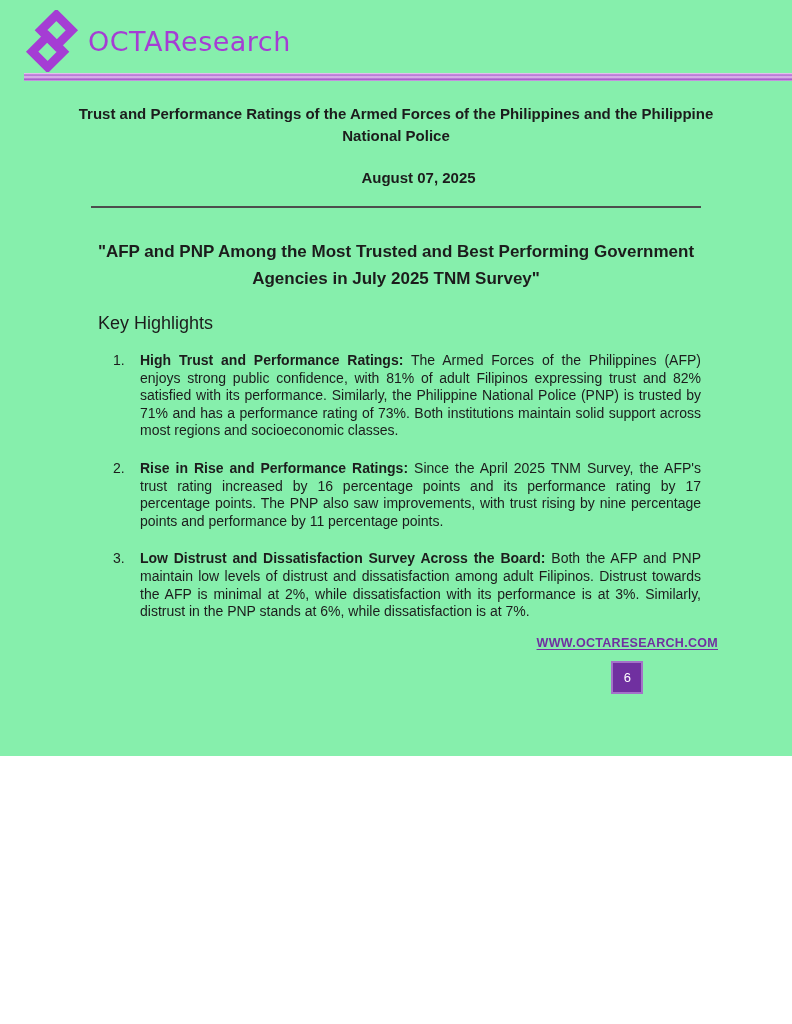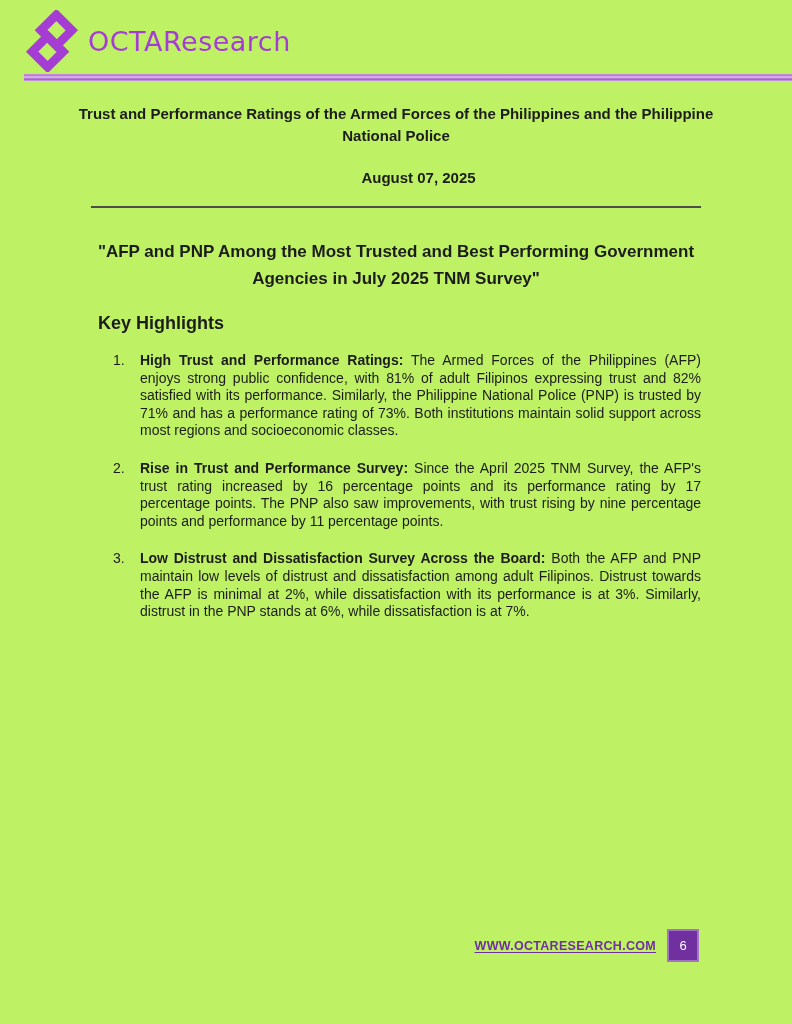--- a/index.html
+++ b/index.html
@@ -1,18 +1,18 @@
 <!DOCTYPE html>
 <html style="--brand-purple: #a53dd4; --footer-purple: #7030a0; --text: #1c1c1c;"><head>
 <meta charset="utf-8">
 <style>
   * { margin:0; padding:0; box-sizing:border-box; }
   html, body { background:#ffffff; }
   .page {
-    width:792px; height:1024px; position:relative; background:#bef264;
+    width:792px; height:756px; position:relative; background:#86efac;
     font-family:"Liberation Sans", sans-serif; color:#1c1c1c; overflow:hidden;
     margin:0 auto;
   }
   
   .header { padding:10px 0 0 24px; }
   .brand-row { display:flex; align-items:center; gap:9px; height:62px; }
   .logo-svg { display:block; }
   .brand-text {
     font-family:"DejaVu Sans", sans-serif; font-size:27px;
     color:var(--brand-purple,#a53dd4); letter-spacing:0.5px;
@@ -33,28 +33,28 @@
     font-weight:bold; font-size:15px; line-height:22px;
     text-underline-offset:3px;
   }
   .doc-date { margin-top:22px; text-align:center; font-weight:bold; font-size:15px;padding-left:45px; }
   .rule { margin:20px 91px 0 91px; height:2px; background:#4d4d4d; }
   
   .headline {
     margin:30px auto 0; max-width:672px; text-align:center;
     font-weight:bold; font-size:17px; line-height:27px;
   }
-  .section-heading { margin:21px 0 0 98px; font-weight:bold; font-size:18px; }
+  .section-heading { margin:21px 0 0 98px; font-weight:normal; font-size:18px; }
   .hl-list { margin:18px 91px 0 113px; display:flex; flex-direction:column; gap:20px; }
   .hl-item { display:flex; }
   .hl-num { flex:none; width:27px; font-size:14px; line-height:17.6px; }
   .hl-text { flex:1; font-size:14px; line-height:17.6px; text-align:justify; }
   .hl-text .lead { font-weight:bold; }
   
-  .footer { position:absolute; right:93px; bottom:62px; display:flex; align-items:center; gap:11px; }
+  .footer { position:absolute; right:74px; bottom:62px; display:flex; align-items:center; gap:11px;flex-direction:column; }
   .site-link {
     color:var(--footer-purple,#7030a0); font-weight:bold; font-size:12.5px;
     text-decoration:underline; text-underline-offset:2px; letter-spacing:0.3px;
     cursor:pointer;
   }
   .page-box {
     width:32px; height:33px; background:var(--footer-purple,#7030a0);
     border:2px solid #a471c9; color:#ffffff;
     display:flex; align-items:center; justify-content:center; font-size:13px;
   }
@@ -87,21 +87,21 @@
 
     <h2 class="section-heading">Key Highlights</h2>
 
     <div class="hl-list">
       <div class="hl-item">
         <span class="hl-num">1.</span>
         <p class="hl-text"><span class="lead">High Trust and Performance Ratings:</span> <span>The Armed Forces of the Philippines (AFP) enjoys strong public confidence, with 81% of adult Filipinos expressing trust and 82% satisfied with its performance. Similarly, the Philippine National Police (PNP) is trusted by 71% and has a performance rating of 73%. Both institutions maintain solid support across most regions and socioeconomic classes.</span></p>
       </div>
       <div class="hl-item">
         <span class="hl-num">2.</span>
-        <p class="hl-text"><span class="lead">Rise in Trust and Performance Survey:</span> <span>Since the April 2025 TNM Survey, the AFP's trust rating increased by 16 percentage points and its performance rating by 17 percentage points. The PNP also saw improvements, with trust rising by nine percentage points and performance by 11 percentage points.</span></p>
+        <p class="hl-text"><span class="lead">Rise in Rise and Performance Ratings:</span> <span>Since the April 2025 TNM Survey, the AFP's trust rating increased by 16 percentage points and its performance rating by 17 percentage points. The PNP also saw improvements, with trust rising by nine percentage points and performance by 11 percentage points.</span></p>
       </div>
       <div class="hl-item">
         <span class="hl-num">3.</span>
         <p class="hl-text"><span class="lead">Low Distrust and Dissatisfaction Survey Across the Board:</span> <span>Both the AFP and PNP maintain low levels of distrust and dissatisfaction among adult Filipinos. Distrust towards the AFP is minimal at 2%, while dissatisfaction with its performance is at 3%. Similarly, distrust in the PNP stands at 6%, while dissatisfaction is at 7%.</span></p>
       </div>
     </div>
   </main>
 
   <footer class="footer">
     <a class="site-link">WWW.OCTARESEARCH.COM</a>

